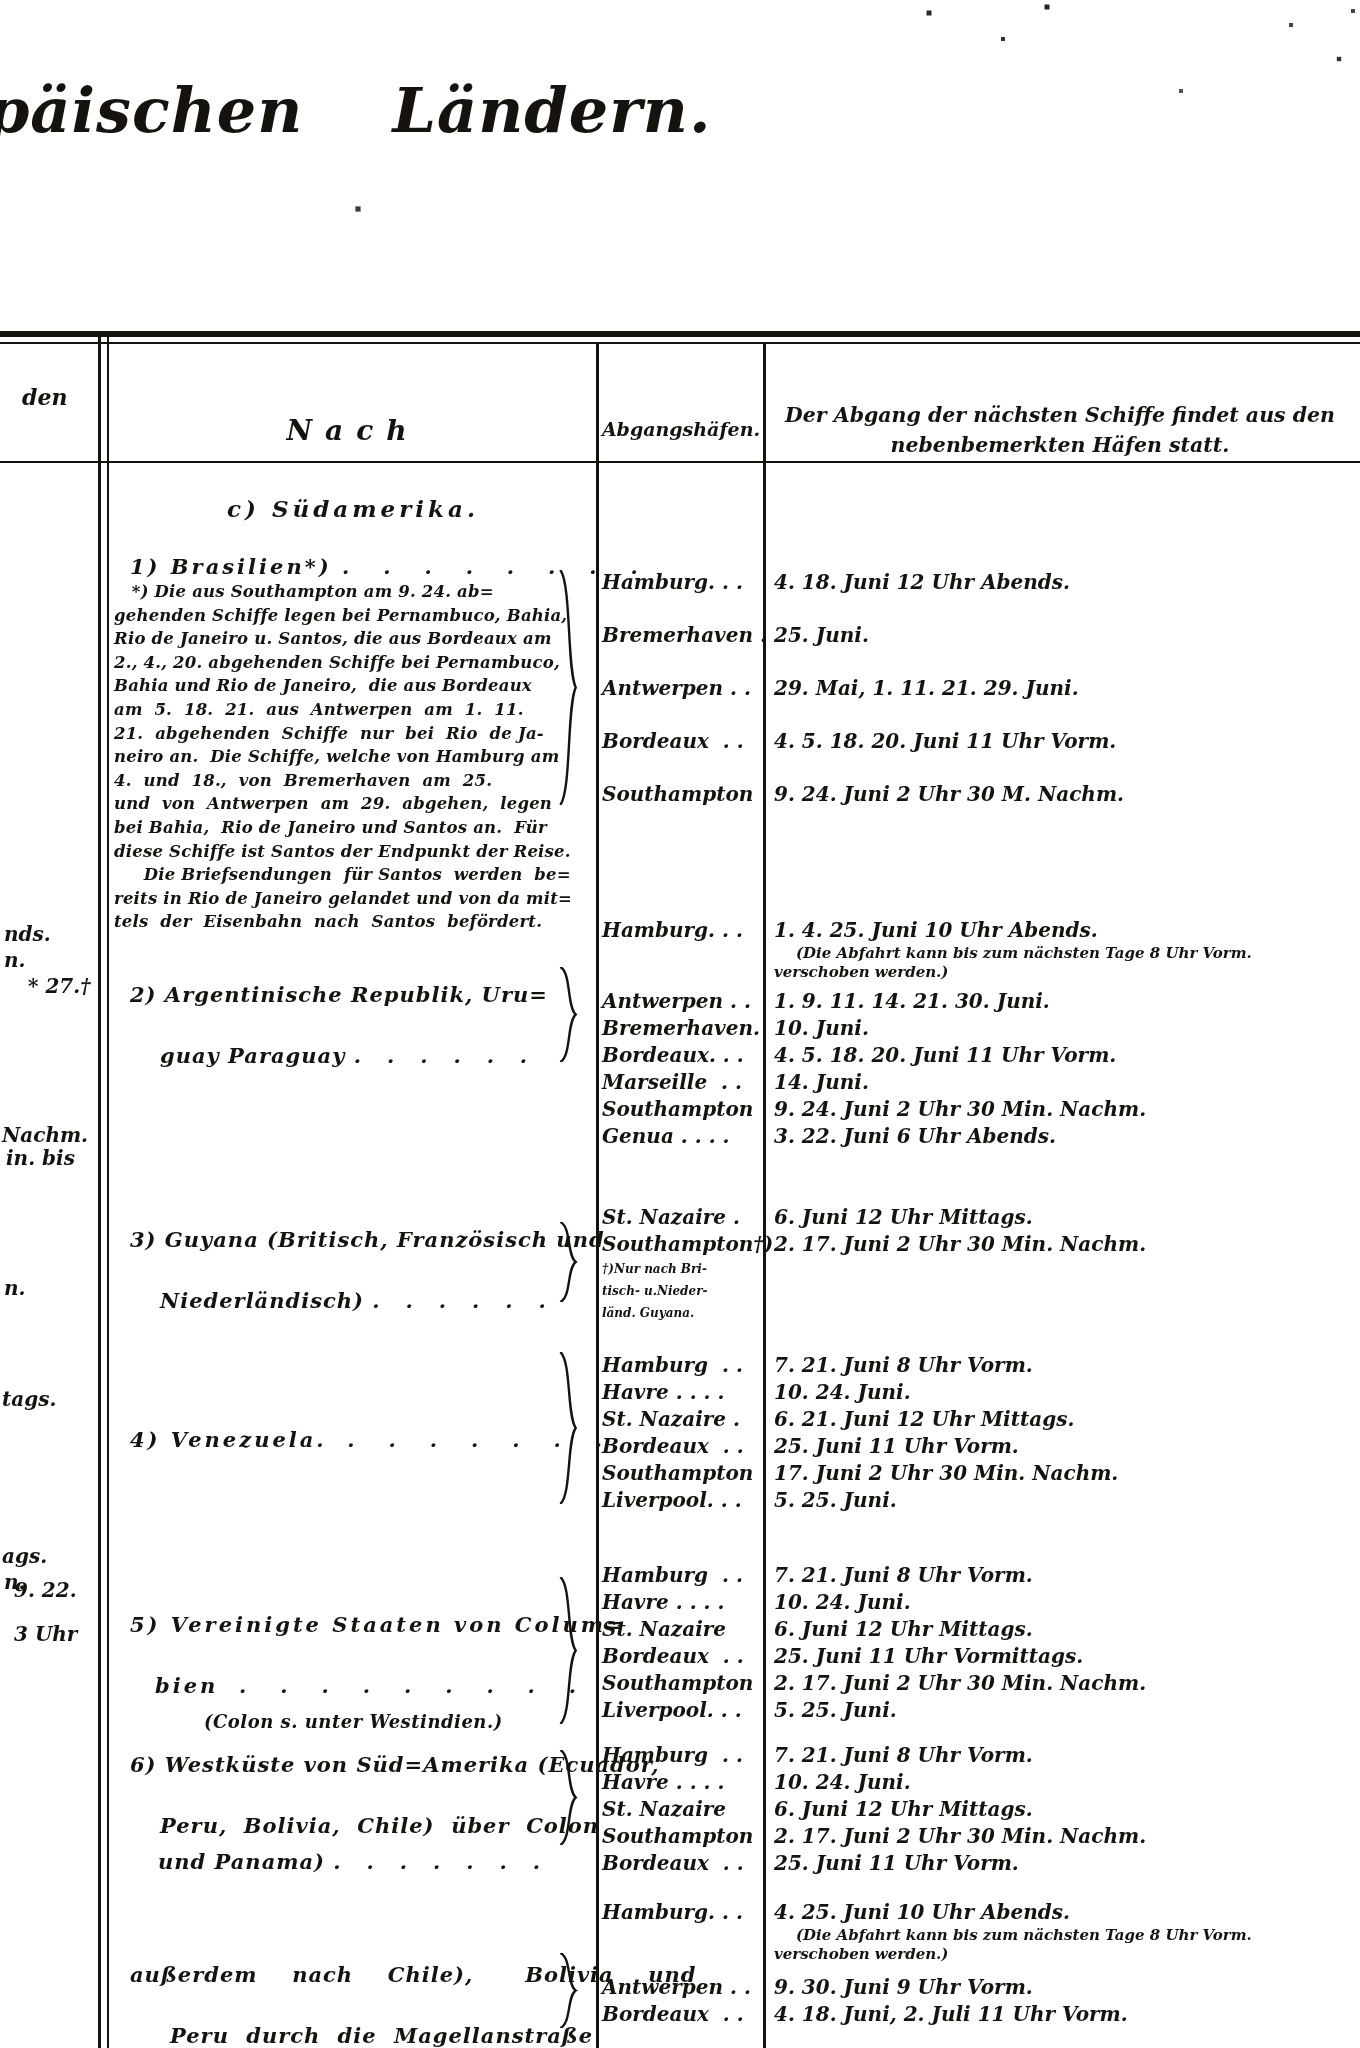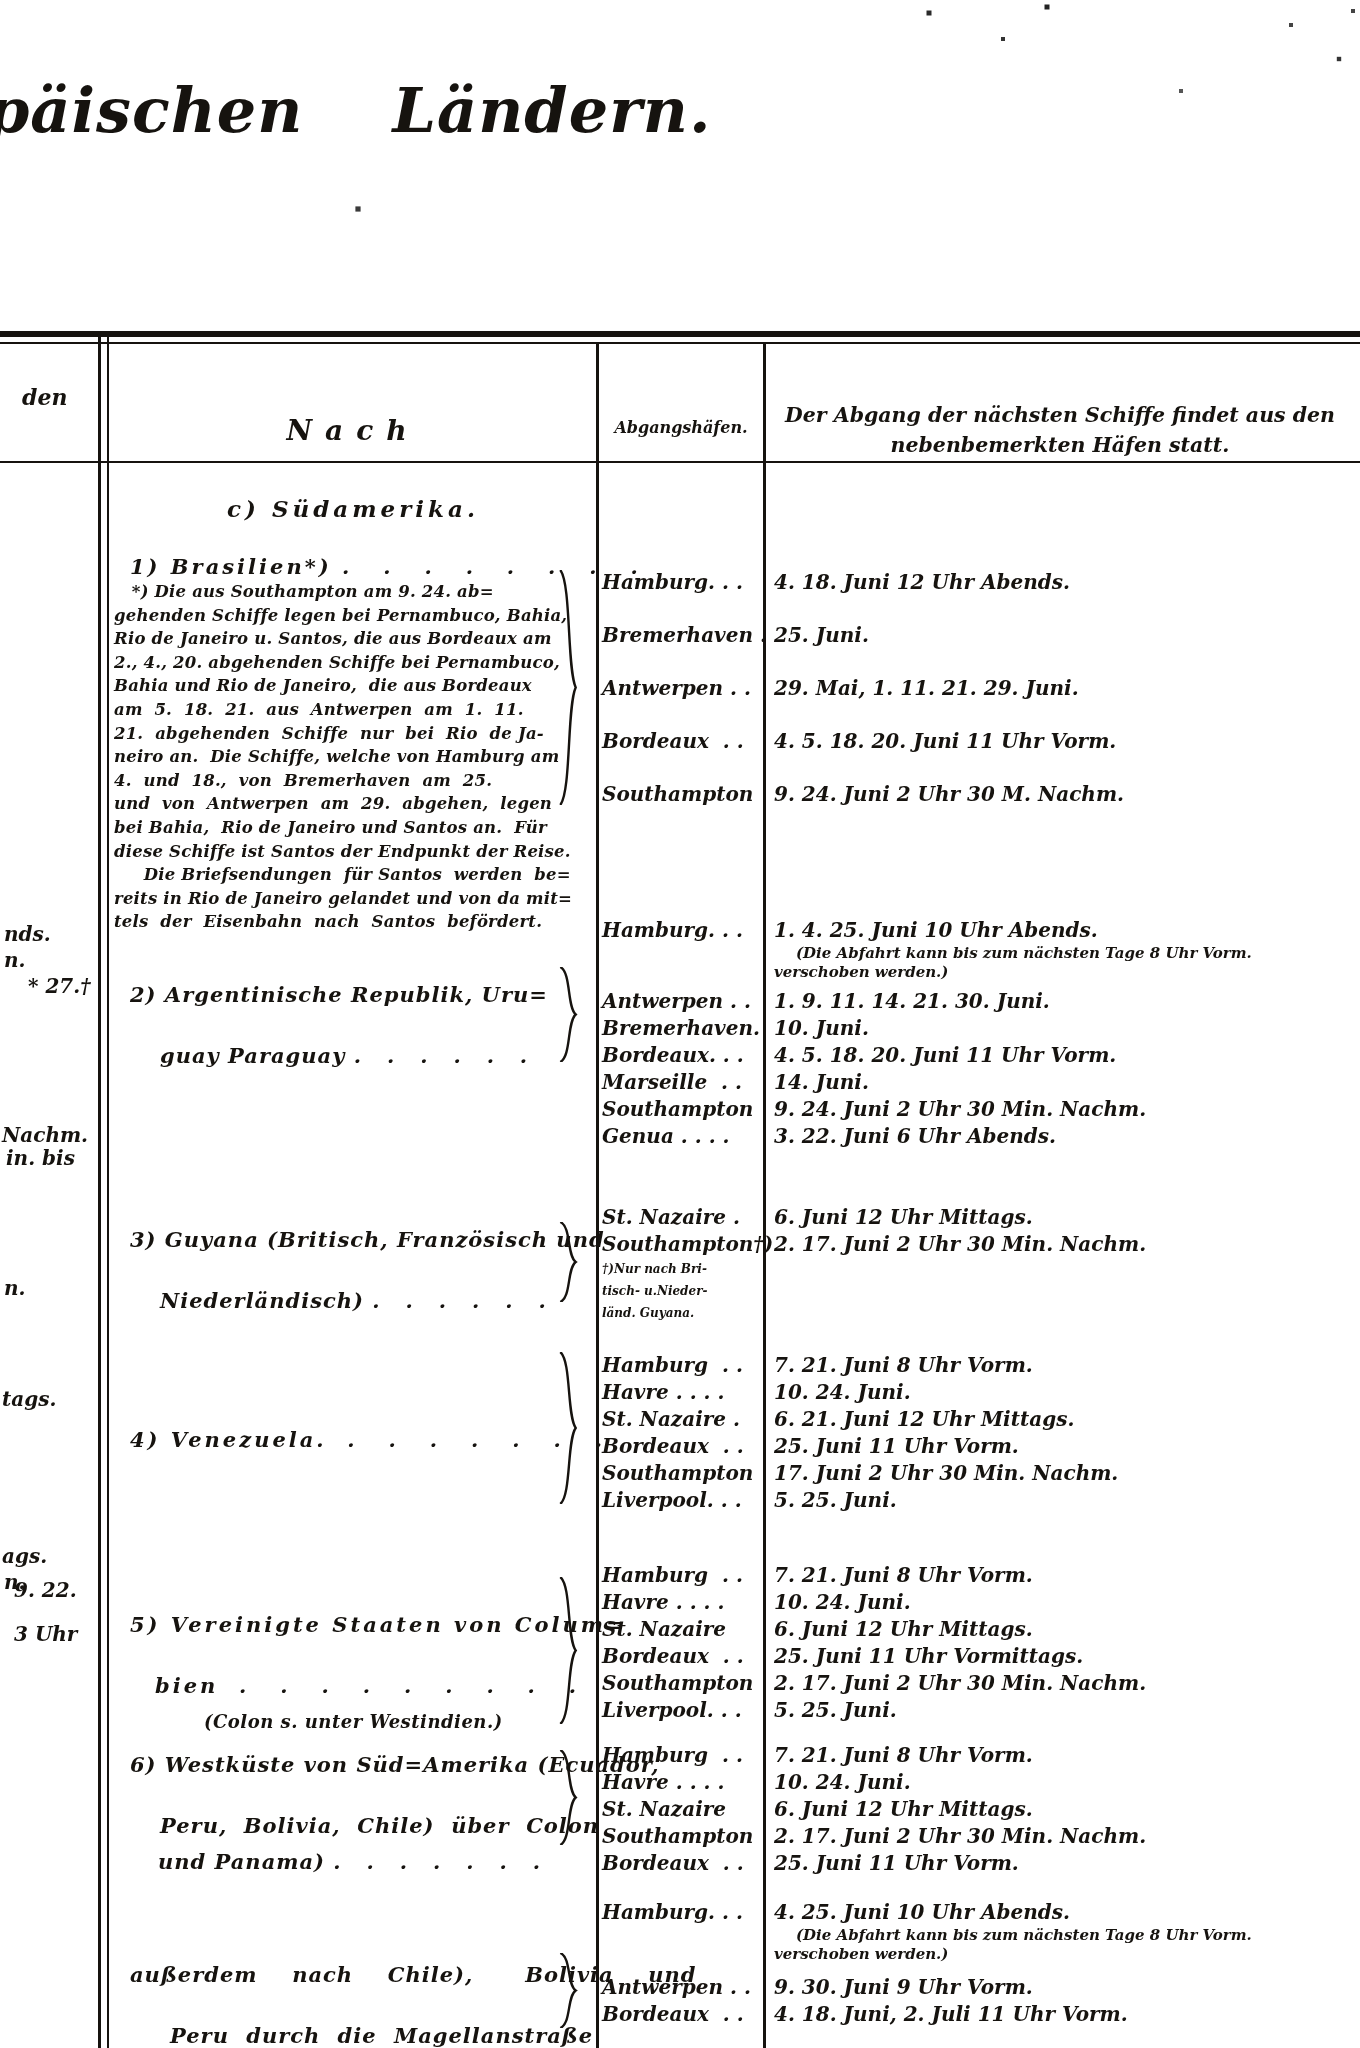--- a/index.html
+++ b/index.html
@@ -13,21 +13,21 @@
   .rule-top-thick{left:0;top:331px;width:1360px;height:6px;}
   .rule-top-thin{left:0;top:342px;width:1360px;height:2px;}
   .rule-header{left:0;top:461px;width:1360px;height:2px;}
   .rule-stub-a{left:98px;top:333px;width:3px;height:1715px;}
   .rule-stub-b{left:107px;top:333px;width:2px;height:1715px;}
   .rule-nach{left:596px;top:344px;width:3px;height:1704px;}
   .rule-ports{left:763px;top:344px;width:3px;height:1704px;}
   
   .hdr-den{left:22px;top:384px;font-size:22px;}
   .hdr-nach{left:110px;top:414px;width:486px;text-align:center;font-size:28px;letter-spacing:13px;}
-  .hdr-ports{left:599px;top:418px;width:164px;text-align:center;font-size:16px;}
+  .hdr-ports{left:599px;top:418px;width:164px;text-align:center;font-size:19px;}
   .hdr-dep{left:770px;top:400px;width:580px;text-align:center;font-size:20.5px;line-height:30px;}
   .sec-heading{left:110px;top:495px;width:486px;text-align:center;font-size:23px;letter-spacing:4px;}
   
   .frag{font-size:20px;white-space:pre;}
   
   .entry{position:absolute;left:0;width:1360px;}
   .e0{top:545px}.e1{top:915px}.e2{top:1200px}.e3{top:1352px}
   .e4{top:1562px}.e5{top:1742px}.e6{top:1895px}
   .entry .label{position:absolute;left:130px;width:445px;font-size:21px;line-height:28px;white-space:pre;letter-spacing:1px;}
   .e0 .label,.e3 .label,.e4 .label{letter-spacing:3px;}

